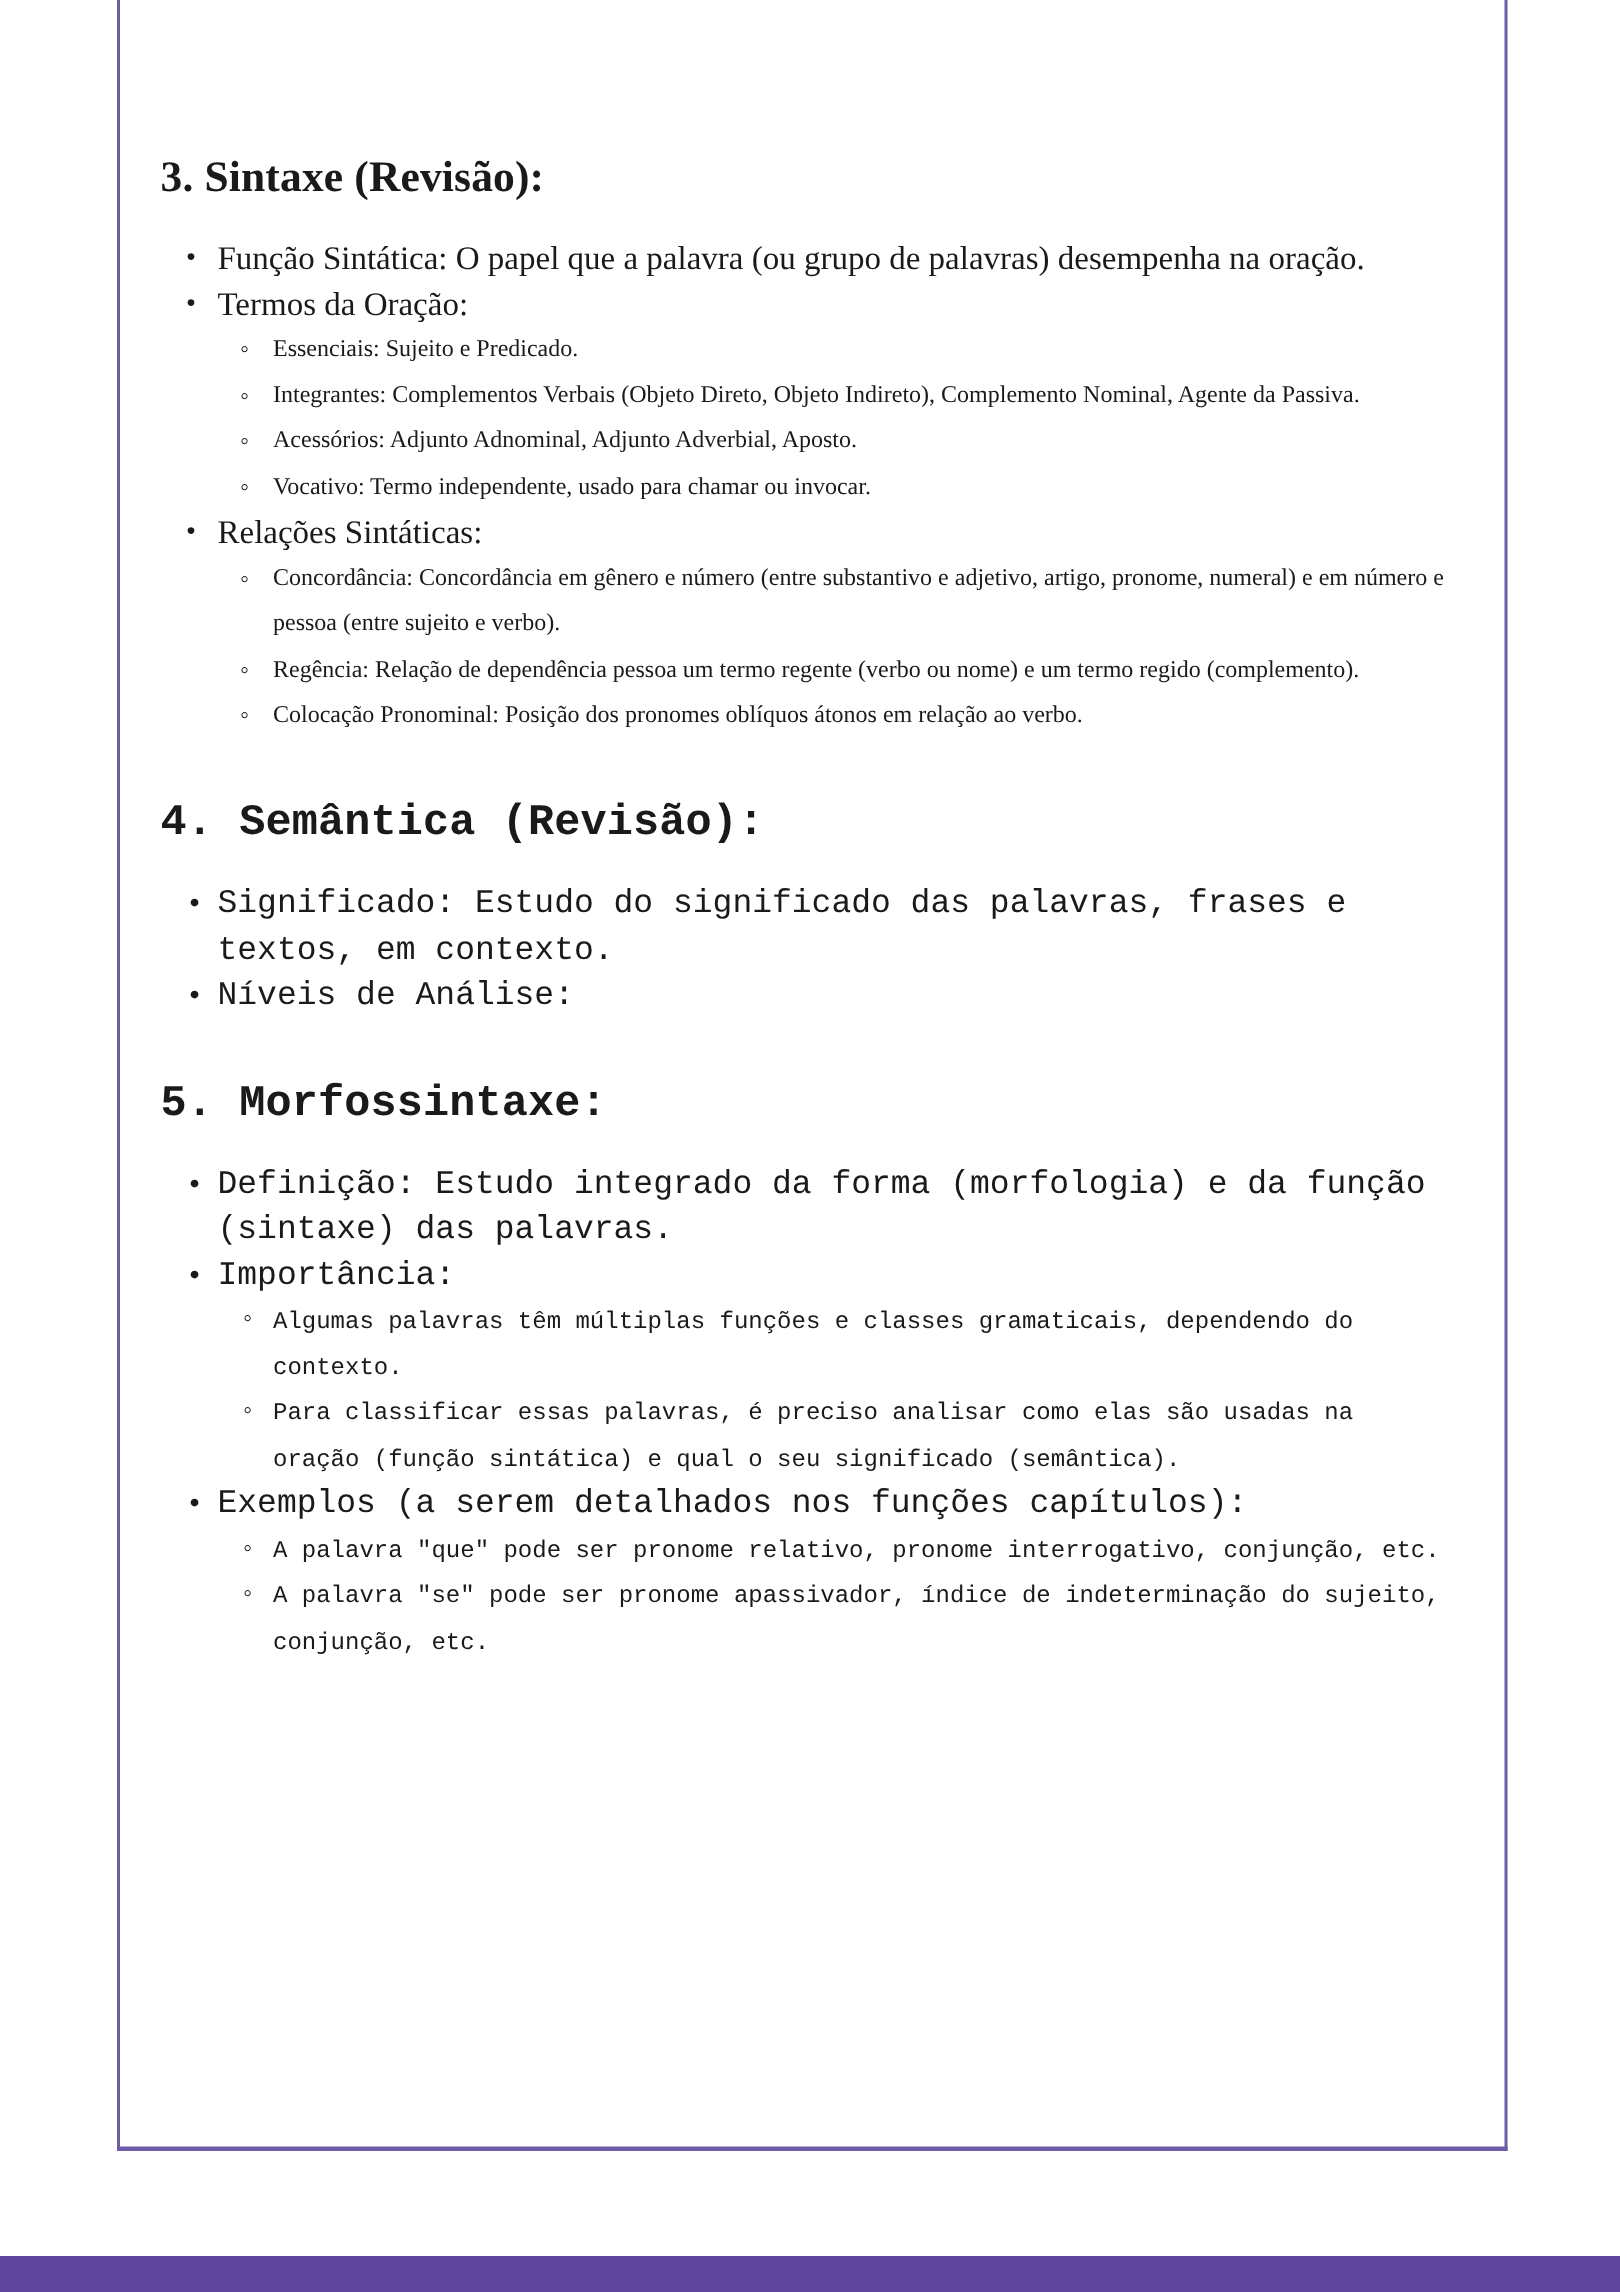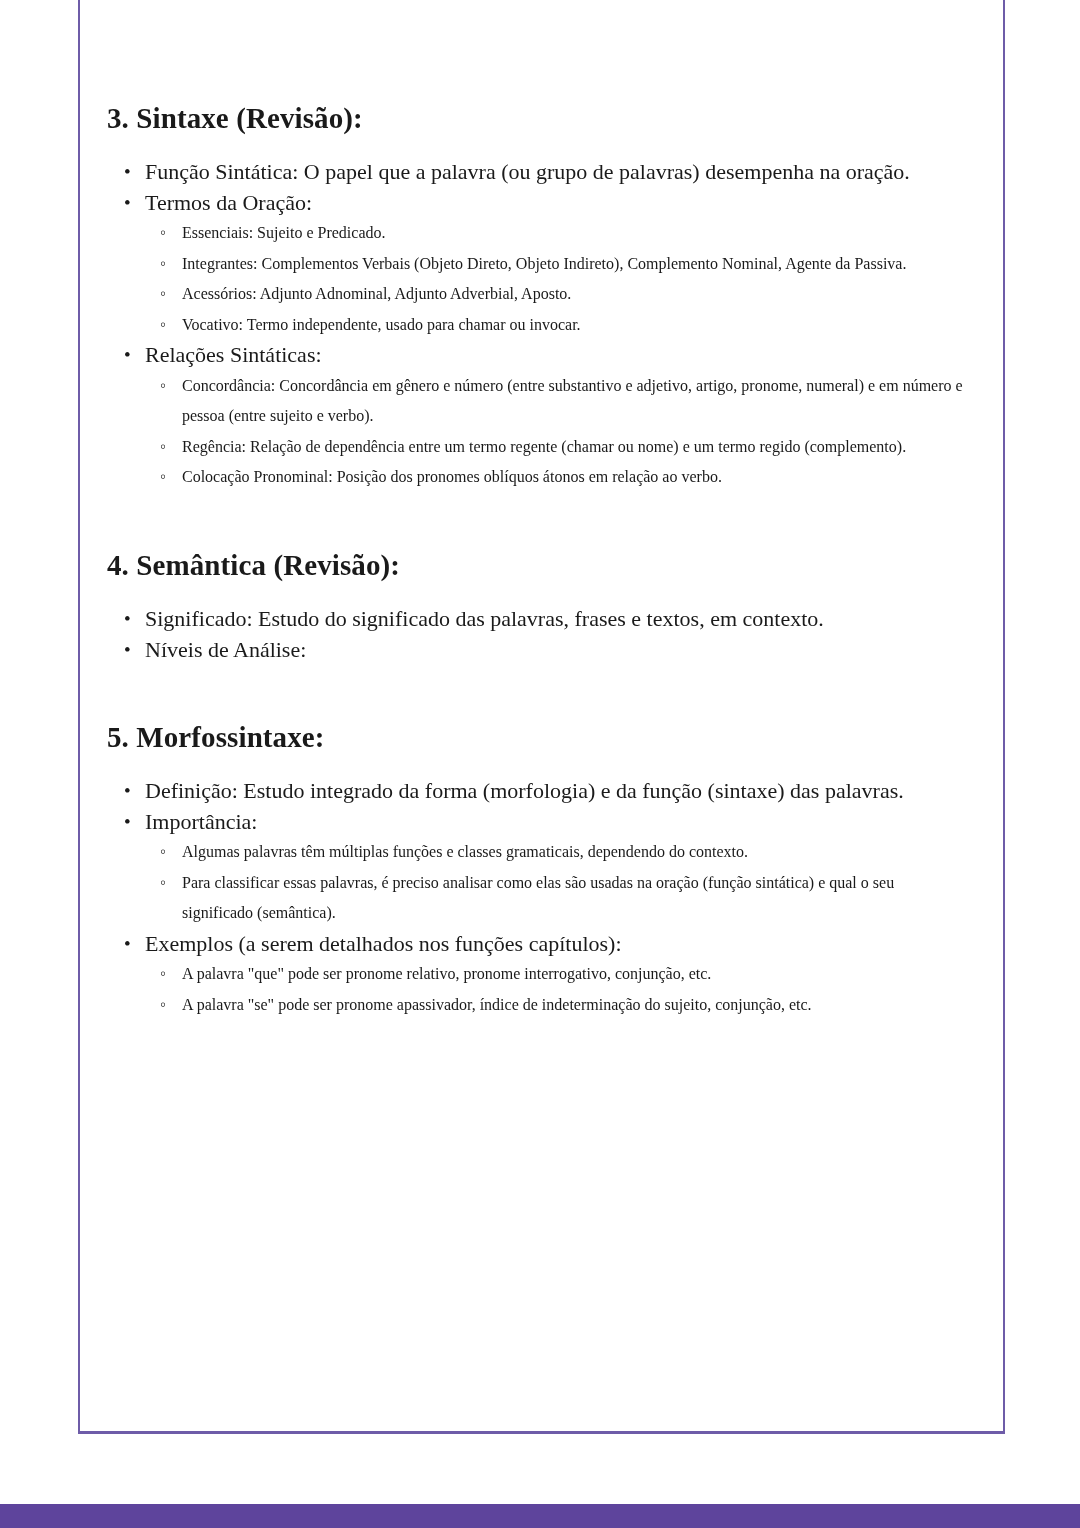--- a/index.html
+++ b/index.html
@@ -53,21 +53,22 @@
     font-weight: bold;
     line-height: 1.25;
     margin: 0;
     letter-spacing: 0.1px;
   }
 
   .section-block {
     margin-bottom: 0;
   }
   .section-block + .section-block {
-    margin-top: 54px;
+    margin-top: 38px;
+    font-family: Liberation Mono, monospace;
   }
 
   ul.lvl1 {
     list-style: none;
     margin: 21px 0 0 0;
     padding: 0;
   }
   ul.lvl1 > li.li1 {
     position: relative;
     padding-left: 38px;
@@ -118,21 +119,21 @@
       <ul class="lvl1">
         <li class="li1"><span class="b1"></span><span class="txt">Função Sintática: O papel que a palavra (ou grupo de palavras) desempenha na oração.</span></li>
         <li class="li1"><span class="b1"></span><span class="txt">Termos da Oração:</span><ul class="lvl2">
             <li class="li2"><span class="b2"></span><span class="txt">Essenciais: Sujeito e Predicado.</span></li>
             <li class="li2"><span class="b2"></span><span class="txt">Integrantes: Complementos Verbais (Objeto Direto, Objeto Indireto), Complemento Nominal, Agente da Passiva.</span></li>
             <li class="li2"><span class="b2"></span><span class="txt">Acessórios: Adjunto Adnominal, Adjunto Adverbial, Aposto.</span></li>
             <li class="li2"><span class="b2"></span><span class="txt">Vocativo: Termo independente, usado para chamar ou invocar.</span></li>
           </ul></li>
         <li class="li1"><span class="b1"></span><span class="txt">Relações Sintáticas:</span><ul class="lvl2">
             <li class="li2"><span class="b2"></span><span class="txt">Concordância: Concordância em gênero e número (entre substantivo e adjetivo, artigo, pronome, numeral) e em número e pessoa (entre sujeito e verbo).</span></li>
-            <li class="li2"><span class="b2"></span><span class="txt">Regência: Relação de dependência entre um termo regente (chamar ou nome) e um termo regido (complemento).</span></li>
+            <li class="li2"><span class="b2"></span><span class="txt">Regência: Relação de dependência pessoa um termo regente (verbo ou nome) e um termo regido (complemento).</span></li>
             <li class="li2"><span class="b2"></span><span class="txt">Colocação Pronominal: Posição dos pronomes oblíquos átonos em relação ao verbo.</span></li>
           </ul></li>
       </ul>
     </div>
     <div class="section-block">
       <div class="section-heading">4. Semântica (Revisão):</div>
       <ul class="lvl1">
         <li class="li1"><span class="b1"></span><span class="txt">Significado: Estudo do significado das palavras, frases e textos, em contexto.</span></li>
         <li class="li1"><span class="b1"></span><span class="txt">Níveis de Análise:</span></li>
       </ul>

